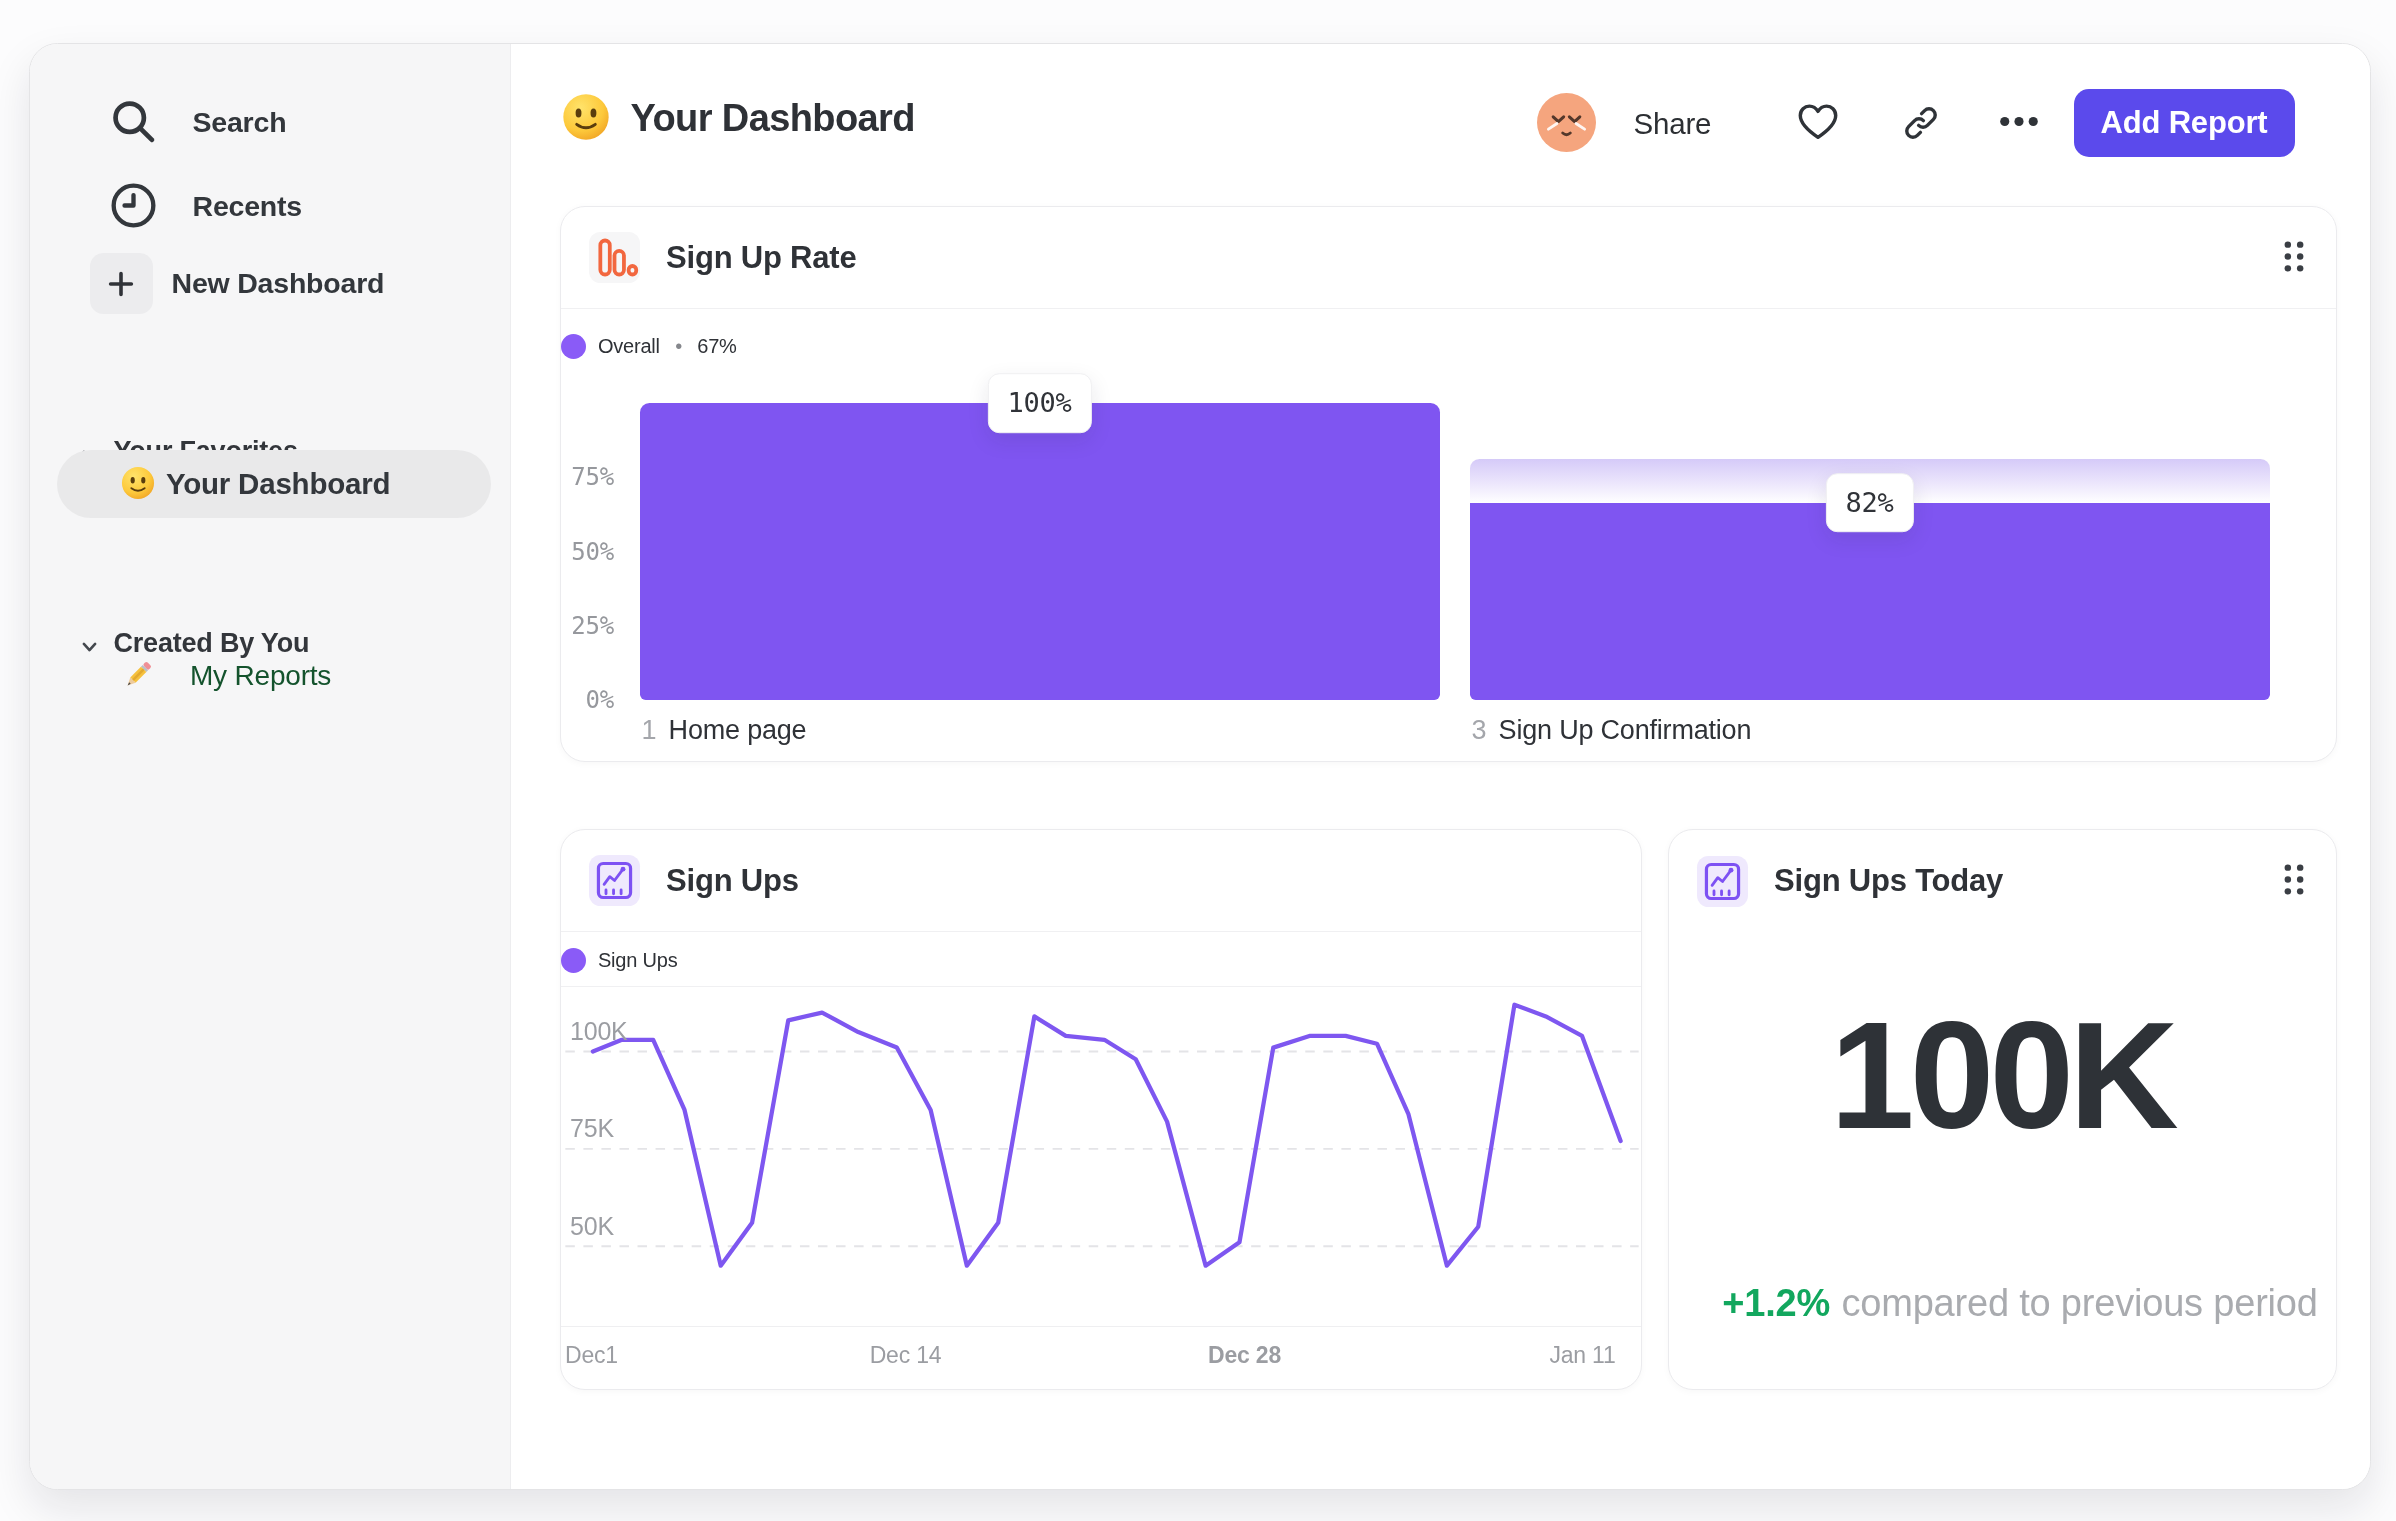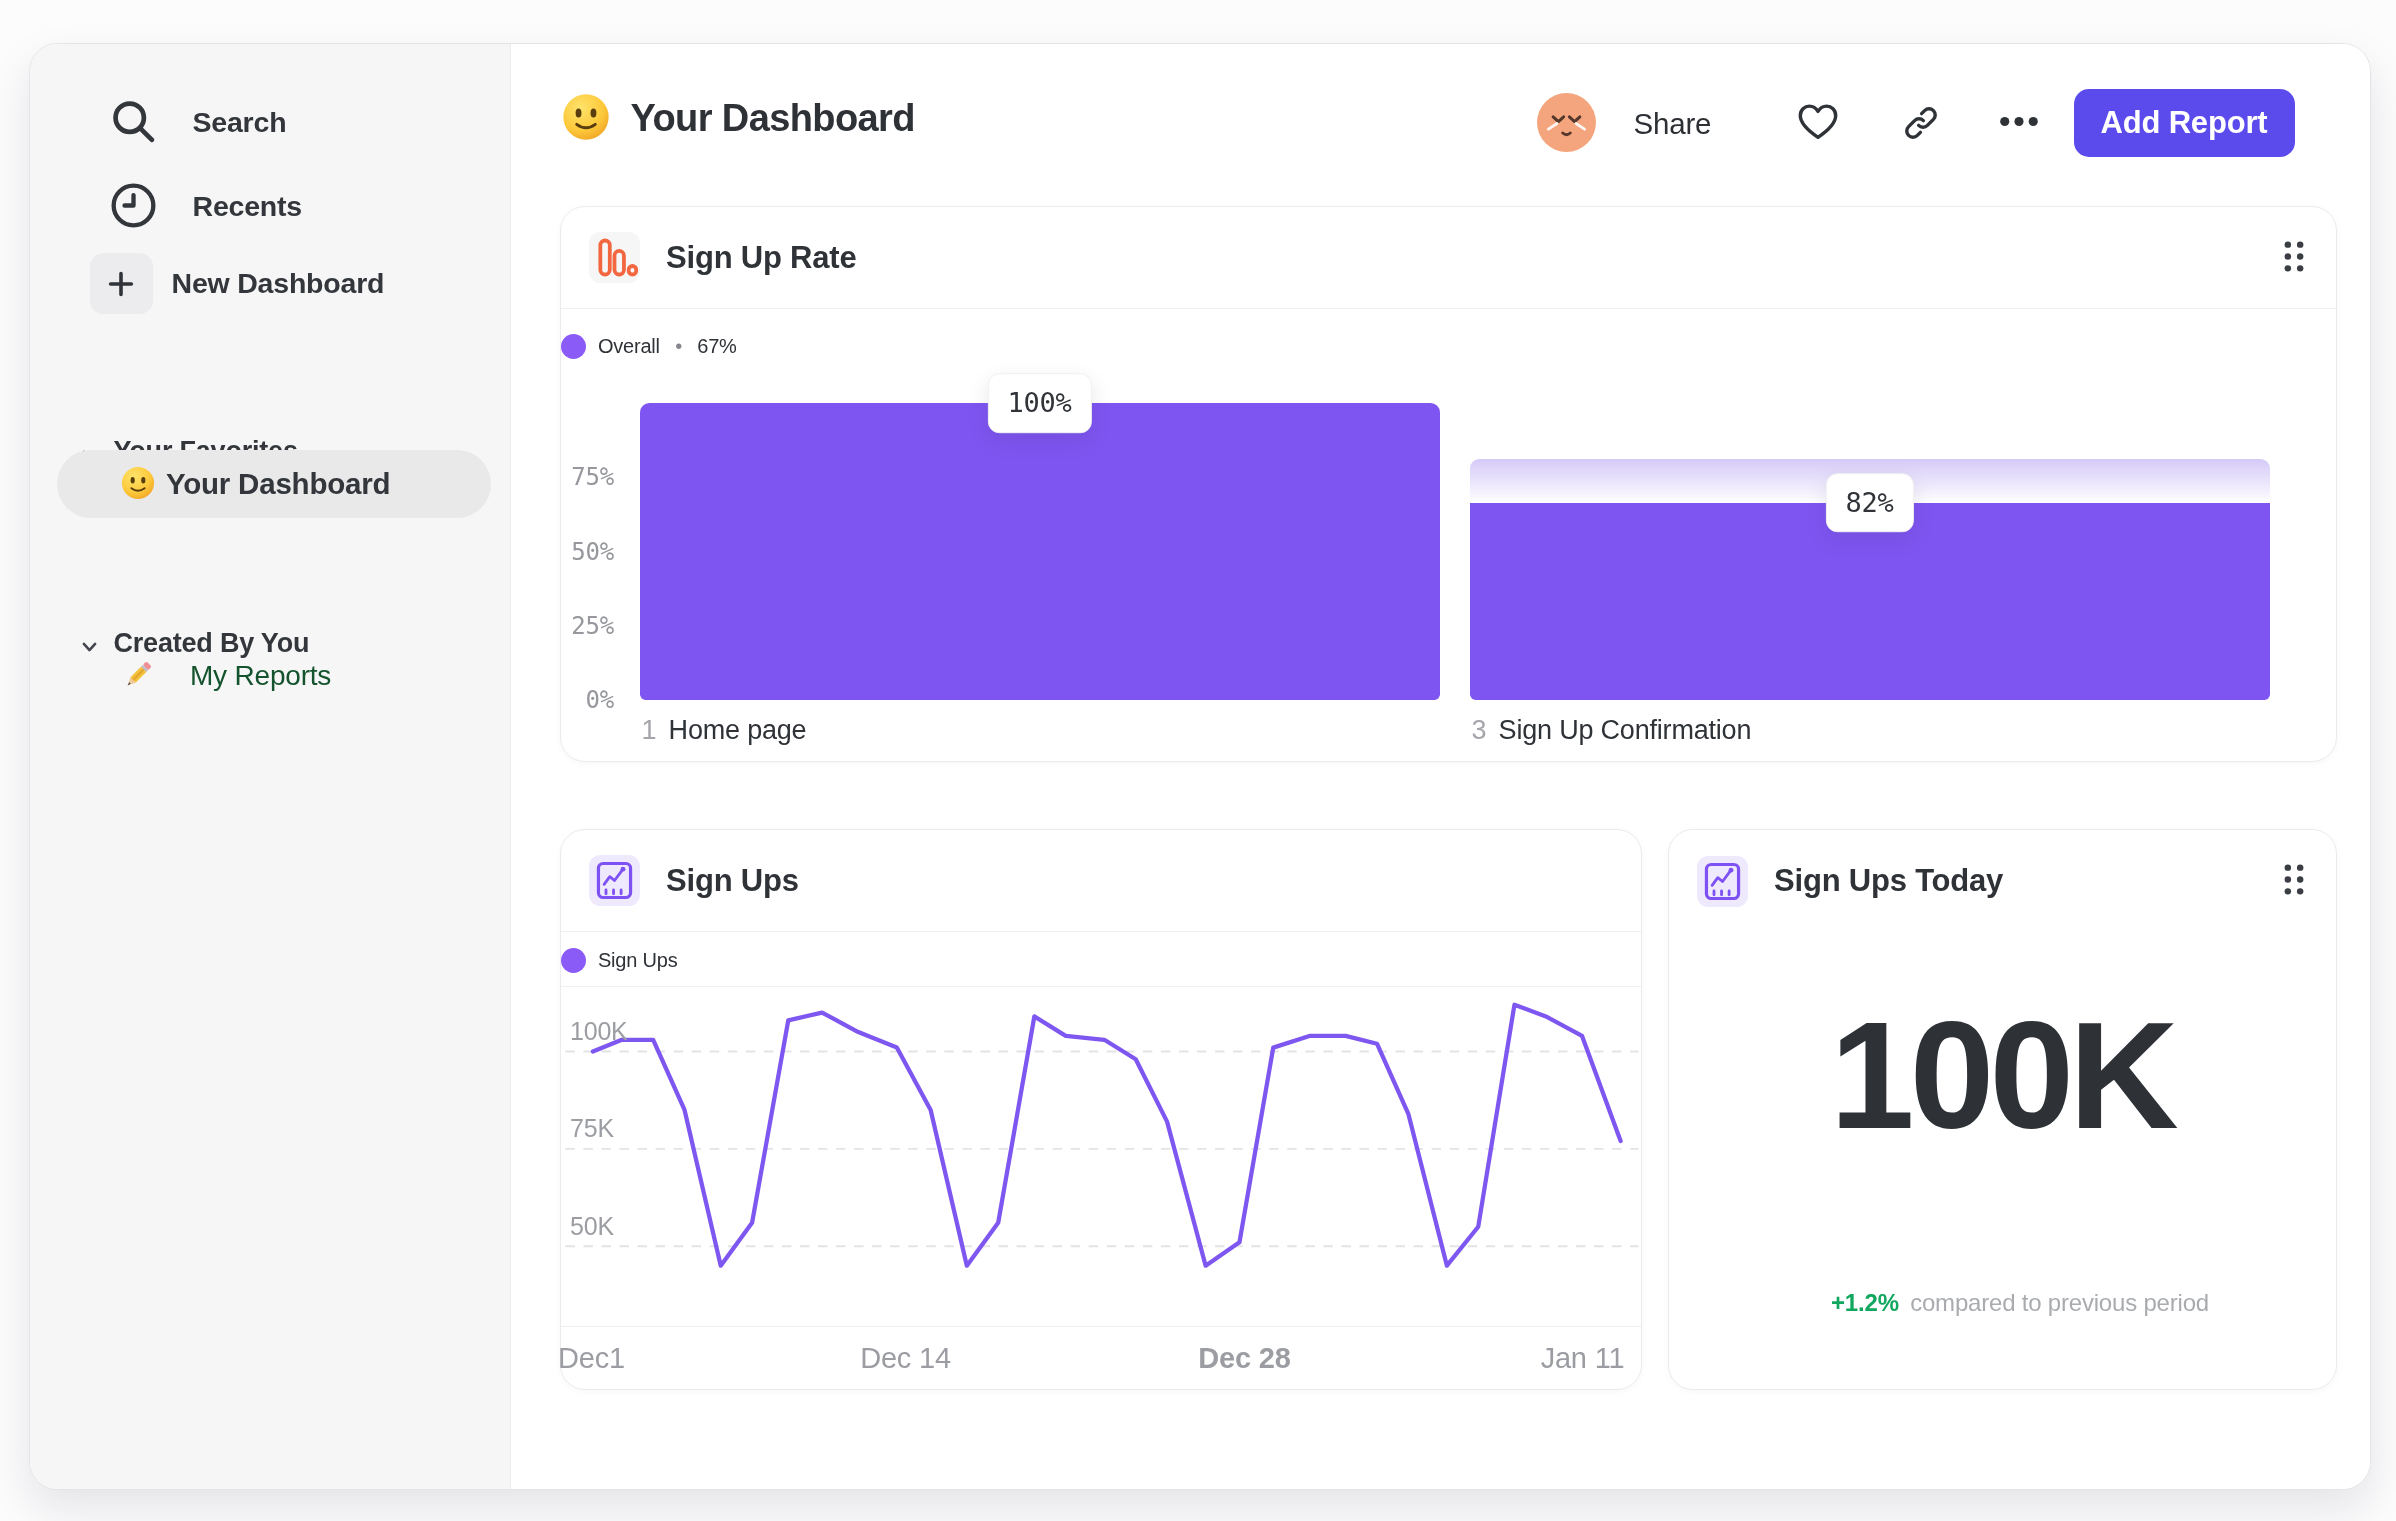--- a/index.html
+++ b/index.html
@@ -68,27 +68,27 @@
   .step-num { color:#a4a6ab; margin-right:12.4px; }
   .step-name { color:#2f3237; font-weight:500; }
 
   
   .line-plot { position:absolute; left:0; top:155px; width:1082px; height:341px; }
   .line-svg { position:absolute; left:0; top:0; width:1082px; height:341px; overflow:visible; }
   .grid { stroke:#e4e4e7; stroke-width:2; stroke-dasharray:10 9; }
   .series { fill:none; stroke:#7e57f0; stroke-width:4.5; stroke-linejoin:round; stroke-linecap:round; }
   .line-ylab { position:absolute; left:9.5px; height:34px; line-height:34px; font-size:25px; color:#9b9da2; }
   .line-xaxis { position:absolute; left:0; top:496px; width:100%; height:65px; border-top:1px solid #efeff1; }
-  .line-xlab { position:absolute; top:15px; transform:translateX(-50%); font-size:29px; color:#9b9da2; white-space:nowrap; }
+  .line-xlab { position:absolute; top:15px; transform:translateX(-50%); font-size:23px; color:#9b9da2; white-space:nowrap; }
 
   
   .big-num { position:absolute; top:169px; left:0; right:0; text-align:center; font-size:152px; line-height:1;
              font-weight:700; letter-spacing:-4.8px; color:#2e3237; }
   .uniq { position:absolute; top:380px; left:0; right:0; text-align:center; font-size:38px; line-height:48px; font-weight:600; color:#2f3237; }
-  .delta-row { position:absolute; top:455px; left:0; right:0; text-align:center; font-size:24px; line-height:36px;margin-left:36px; }
+  .delta-row { position:absolute; top:455px; left:0; right:0; text-align:center; font-size:38px; line-height:36px;margin-left:36px; }
   .delta { color:#12a75e; font-weight:700; margin-right:11.4px; }
   .delta-desc { color:#a9abaf; }
 </style>
 </head>
 <body>
 
 <div class="canvas">
   <div class="window">
 
     <aside class="sidebar">

